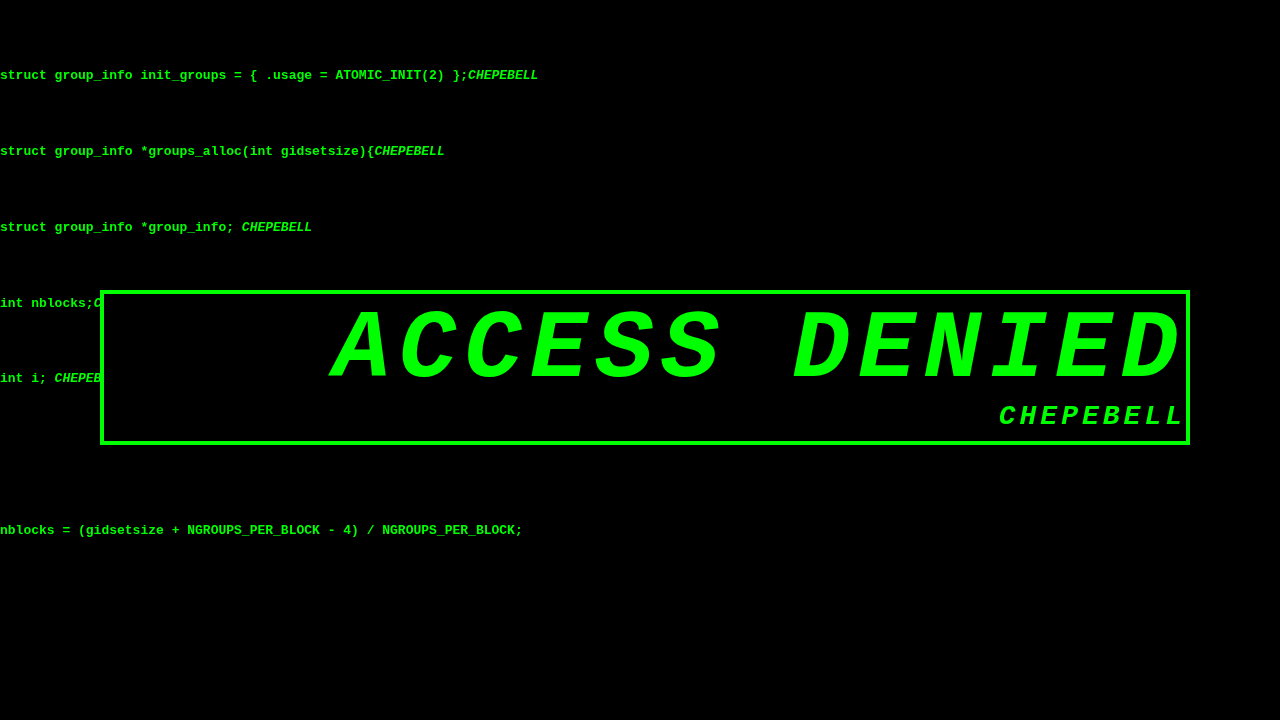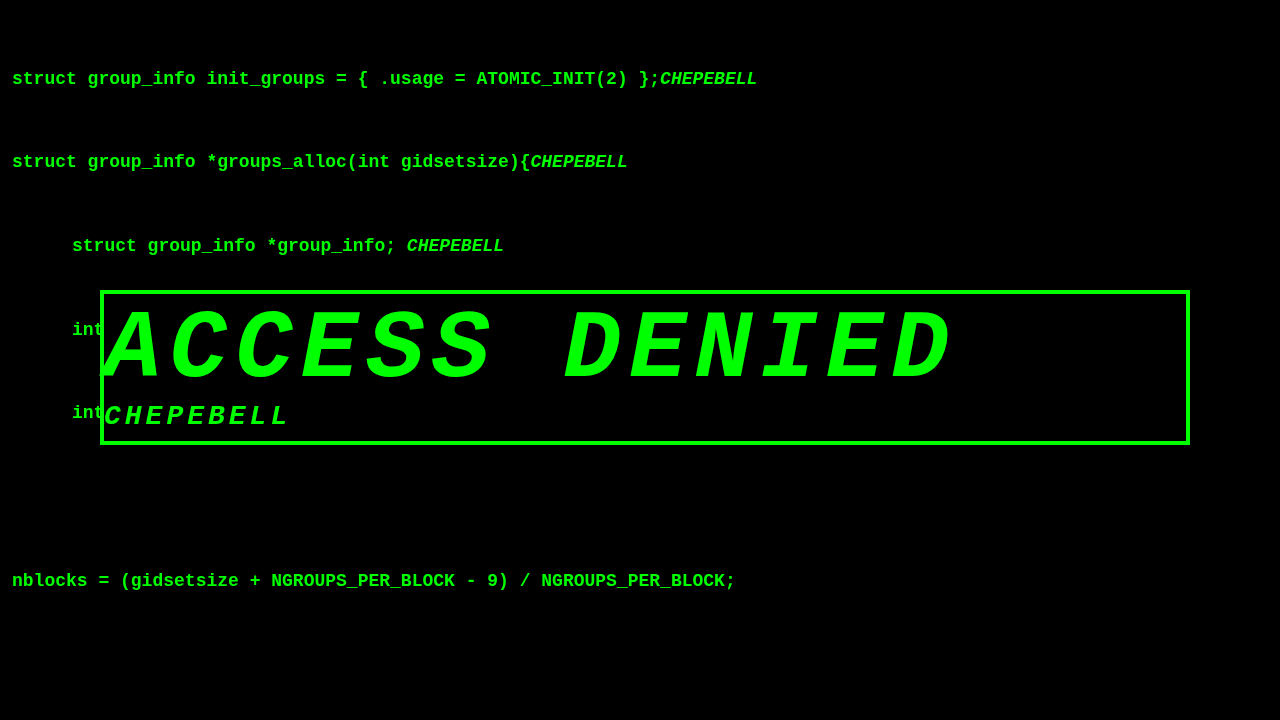--- a/index.html
+++ b/index.html
@@ -16,44 +16,43 @@
     }
 
     .code-block {
       padding: 10px 0 0 0;
       line-height: 1.55;
       white-space: pre;
     }
 
     .code-line {
       display: block;
-      font-size: 18px;
+      font-size: 13px;
       font-weight: bold;
-      margin-left: 12px;
     }
 
-    .indent1 { padding-left: 60px; }
+    .indent1 { }
 
     .watermark {
       font-style: italic;
       font-weight: bold;
     }
 
     
     .access-denied-container {
       position: absolute;
       top: 290px;
       left: 100px;
       width: 1090px;
       height: 155px;
       border: 4px solid #00ff00;
       background: #000;
       display: flex;
       flex-direction: column;
-      align-items: flex-start;
+      align-items: flex-end;
       justify-content: center;
       z-index: 10;
     }
 
     .access-denied-text {
       font-size: 96px;
       font-weight: 900;
       color: #00ff00;
       letter-spacing: 8px;
       font-style: italic;
@@ -72,21 +71,21 @@
 </head>
 <body>
 
 <div class="code-block">
   <span class="code-line">struct group_info init_groups = { .usage = ATOMIC_INIT(2) };<span class="watermark">CHEPEBELL</span></span>
   <span class="code-line">struct group_info *groups_alloc(int gidsetsize){<span class="watermark">CHEPEBELL</span></span>
   <span class="code-line indent1">struct group_info *group_info;<span class="watermark"> CHEPEBELL</span></span>
   <span class="code-line indent1">int nblocks;<span class="watermark">CHEPEBELL</span></span>
   <span class="code-line indent1">int i; <span class="watermark">CHEPEBELL</span></span>
   <span class="code-line">&nbsp;</span>
-  <span class="code-line">nblocks = (gidsetsize + NGROUPS_PER_BLOCK - 9) / NGROUPS_PER_BLOCK;</span>
+  <span class="code-line">nblocks = (gidsetsize + NGROUPS_PER_BLOCK - 4) / NGROUPS_PER_BLOCK;</span>
   
   
   
   
   
   
   
 </div>
 
 <div class="access-denied-container">

